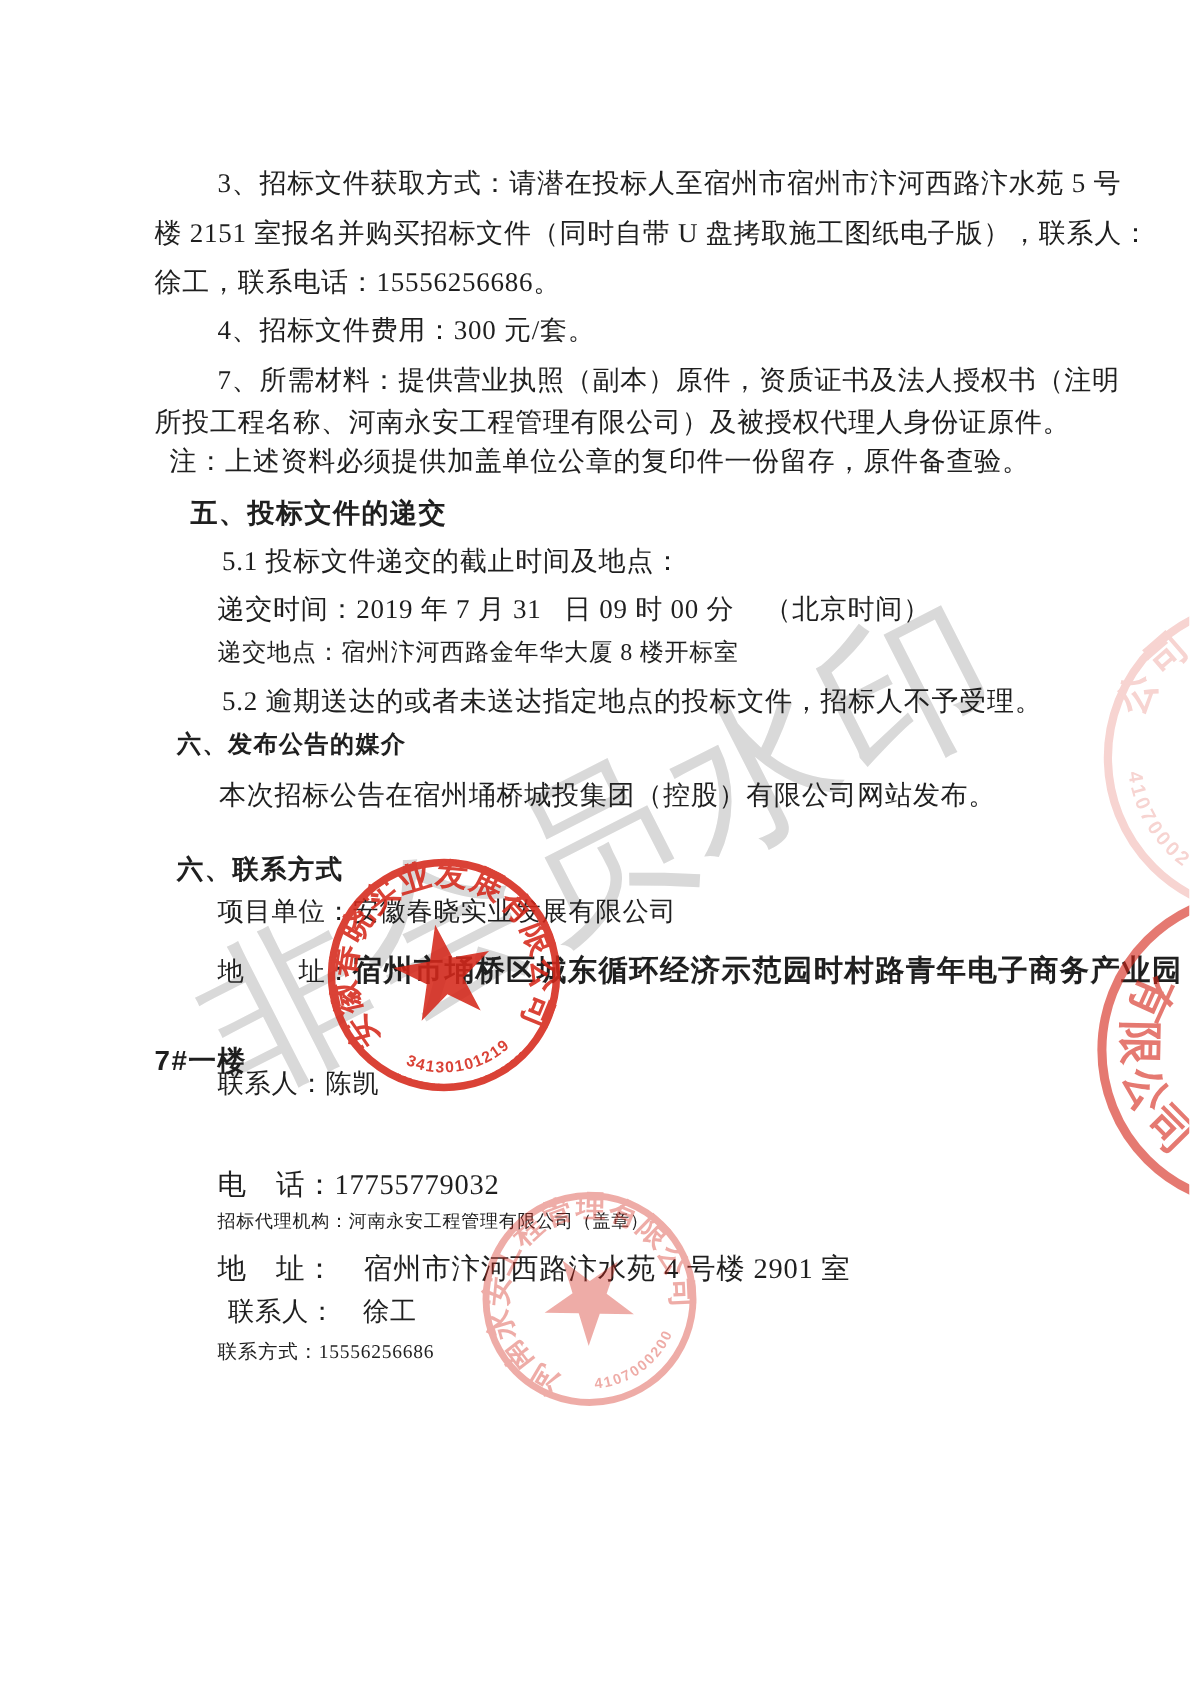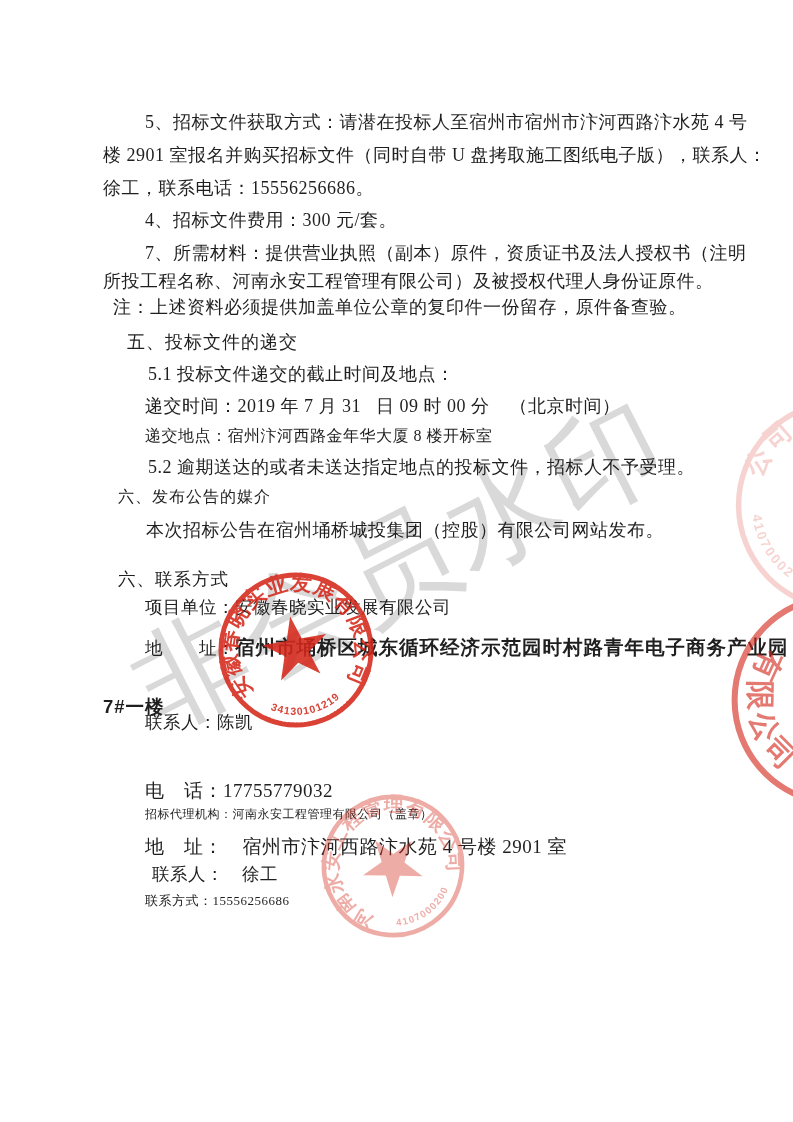--- a/index.html
+++ b/index.html
@@ -13,21 +13,21 @@
   }
   .line{
     position:absolute;
     white-space:pre;
     font-size:18px;
     letter-spacing:0.5px;
     line-height:1.2;
   }
   .heading{
     font-family:"Liberation Sans","DejaVu Sans",sans-serif;
-    font-weight:normal;
+    font-weight:bold;
     letter-spacing:1px;
   }
   .heiti{
     font-family:"Liberation Sans","DejaVu Sans",sans-serif;
     font-weight:700;
     letter-spacing:1px;
   }
   .watermark{
     position:absolute;
     left:55px;top:480px;
@@ -51,22 +51,22 @@
 </style>
 </head>
 <body>
 
 <div class="page">
 
   <div class="watermark">非会员水印</div>
 
   <div class="textlayer">
 
-    <div class="line" style="left:145px;top:112px">5、招标文件获取方式：请潜在投标人至宿州市宿州市汴河西路汴水苑 4 号</div>
-    <div class="line" style="left:103px;top:145px">楼 2901 室报名并购买招标文件（同时自带 U 盘拷取施工图纸电子版），联系人：</div>
+    <div class="line" style="left:145px;top:112px">3、招标文件获取方式：请潜在投标人至宿州市宿州市汴河西路汴水苑 5 号</div>
+    <div class="line" style="left:103px;top:145px">楼 2151 室报名并购买招标文件（同时自带 U 盘拷取施工图纸电子版），联系人：</div>
     <div class="line" style="left:103px;top:178px">徐工，联系电话：15556256686。</div>
 
     <div class="line" style="left:145px;top:210px">4、招标文件费用：300 元/套。</div>
 
     <div class="line" style="left:145px;top:243px">7、所需材料：提供营业执照（副本）原件，资质证书及法人授权书（注明</div>
     <div class="line" style="left:103px;top:271px">所投工程名称、河南永安工程管理有限公司）及被授权代理人身份证原件。</div>
 
     <div class="line" style="left:113px;top:297px">注：上述资料必须提供加盖单位公章的复印件一份留存，原件备查验。</div>
 
     <div class="line heading" style="left:127px;top:332px;font-size:18px">五、投标文件的递交</div>

